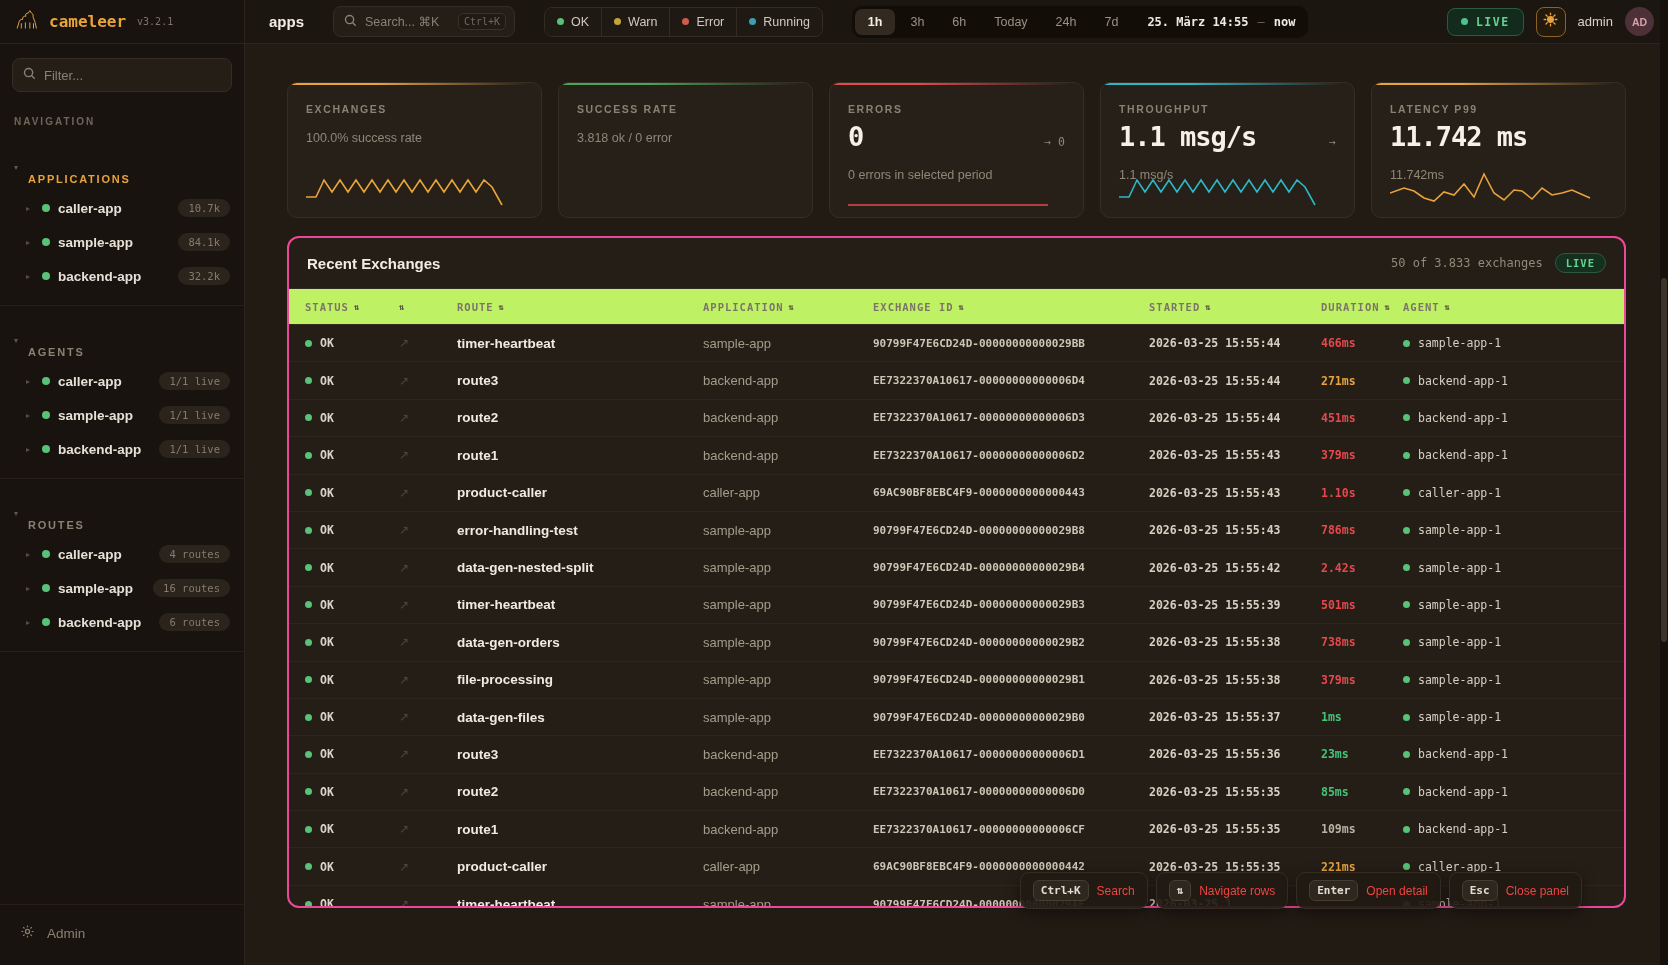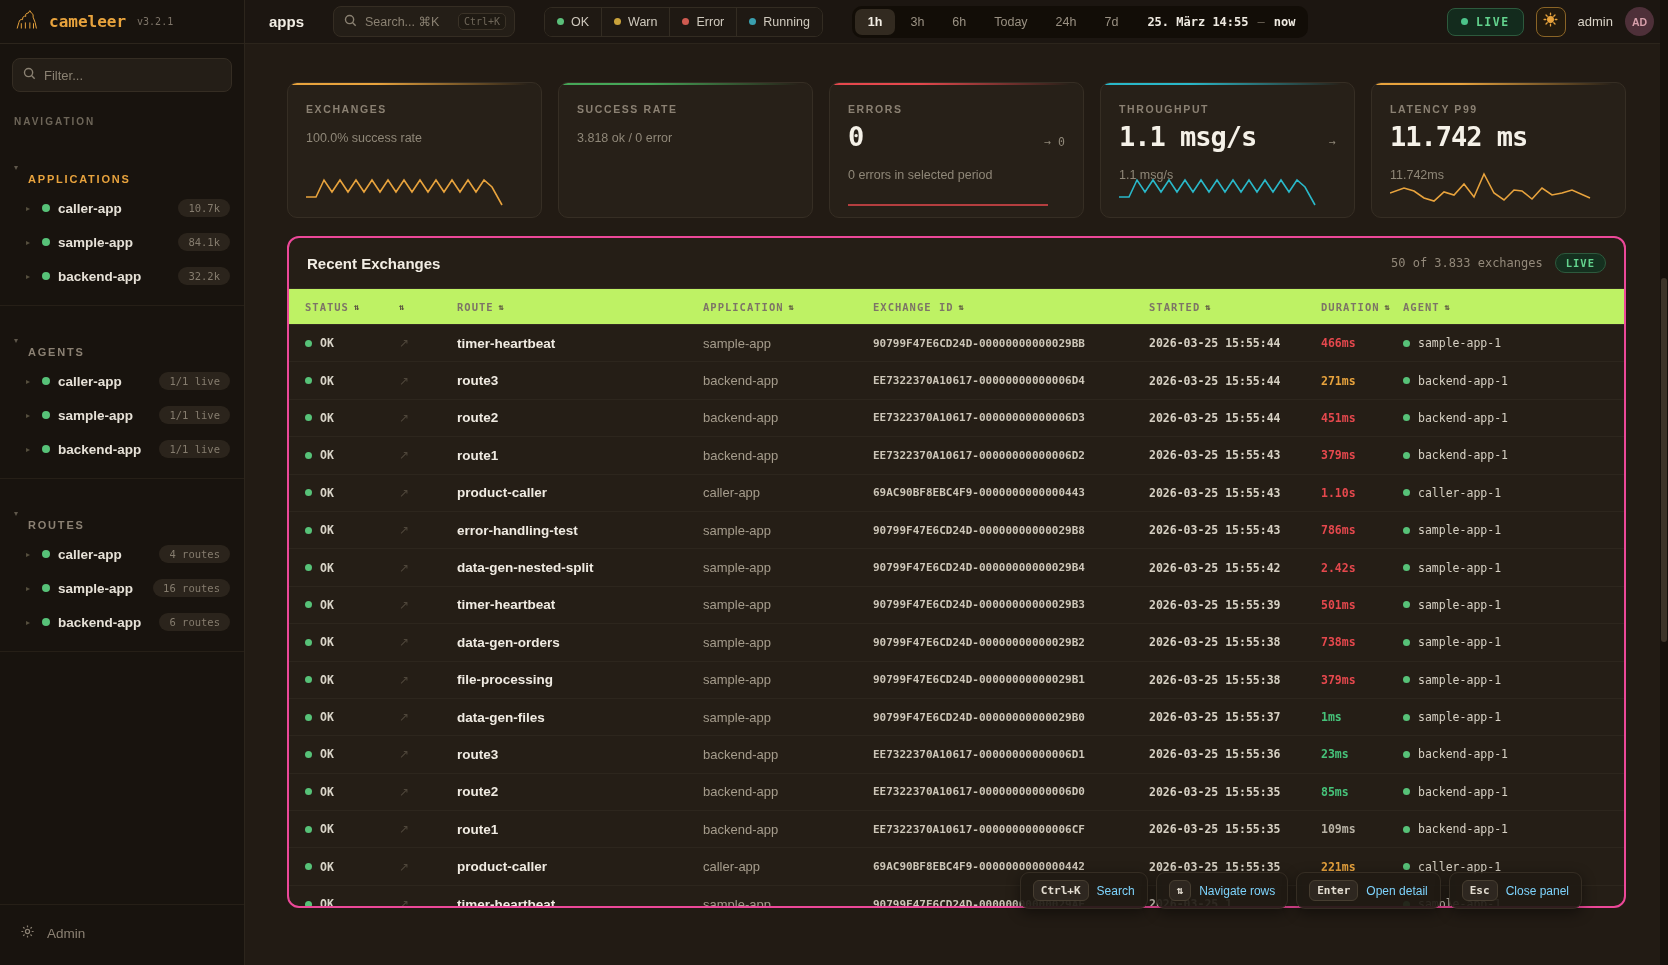--- a/index.html
+++ b/index.html
@@ -105,21 +105,21 @@
   .dur-red{color:#e5484d;}.dur-amber{color:#e8a33d;}.dur-green{color:#46c37a;}.dur-neutral{color:#b8b2a5;}
   .c-agent{display:flex;align-items:center;gap:8px;font-family:"DejaVu Sans Mono",monospace;
     font-size:11.5px;color:#d6d0c3;}
 
   
   #shortcut-bar{position:absolute;right:86px;bottom:56px;display:flex;gap:8px;z-index:6;}
   .sc-pill{display:flex;align-items:center;gap:8px;background:rgba(32,26,19,.92);border:1px solid #352d23;
     border-radius:9px;padding:7px 12px;box-shadow:0 4px 14px rgba(0,0,0,.45);}
   .sc-key{font-family:"DejaVu Sans Mono",monospace;font-size:11px;color:#e3ddd1;font-weight:bold;
     background:#2e2720;border:1px solid #463d30;border-radius:6px;padding:3px 7px;}
-  .sc-label{font-size:12px;color:#7dd3fc;}
+  .sc-label{font-size:12px;color:#ef4444;}
 
   
   #scrollbar-track{position:absolute;right:0;top:0;width:8px;height:965px;background:#15100b;z-index:9;}
   #scrollbar-thumb{position:absolute;right:1px;top:278px;width:6px;height:364px;background:#3d3429;border-radius:3px;}
 </style>
 </head>
 <body>
 
 <aside id="sidebar">
   <div class="logo-row">

